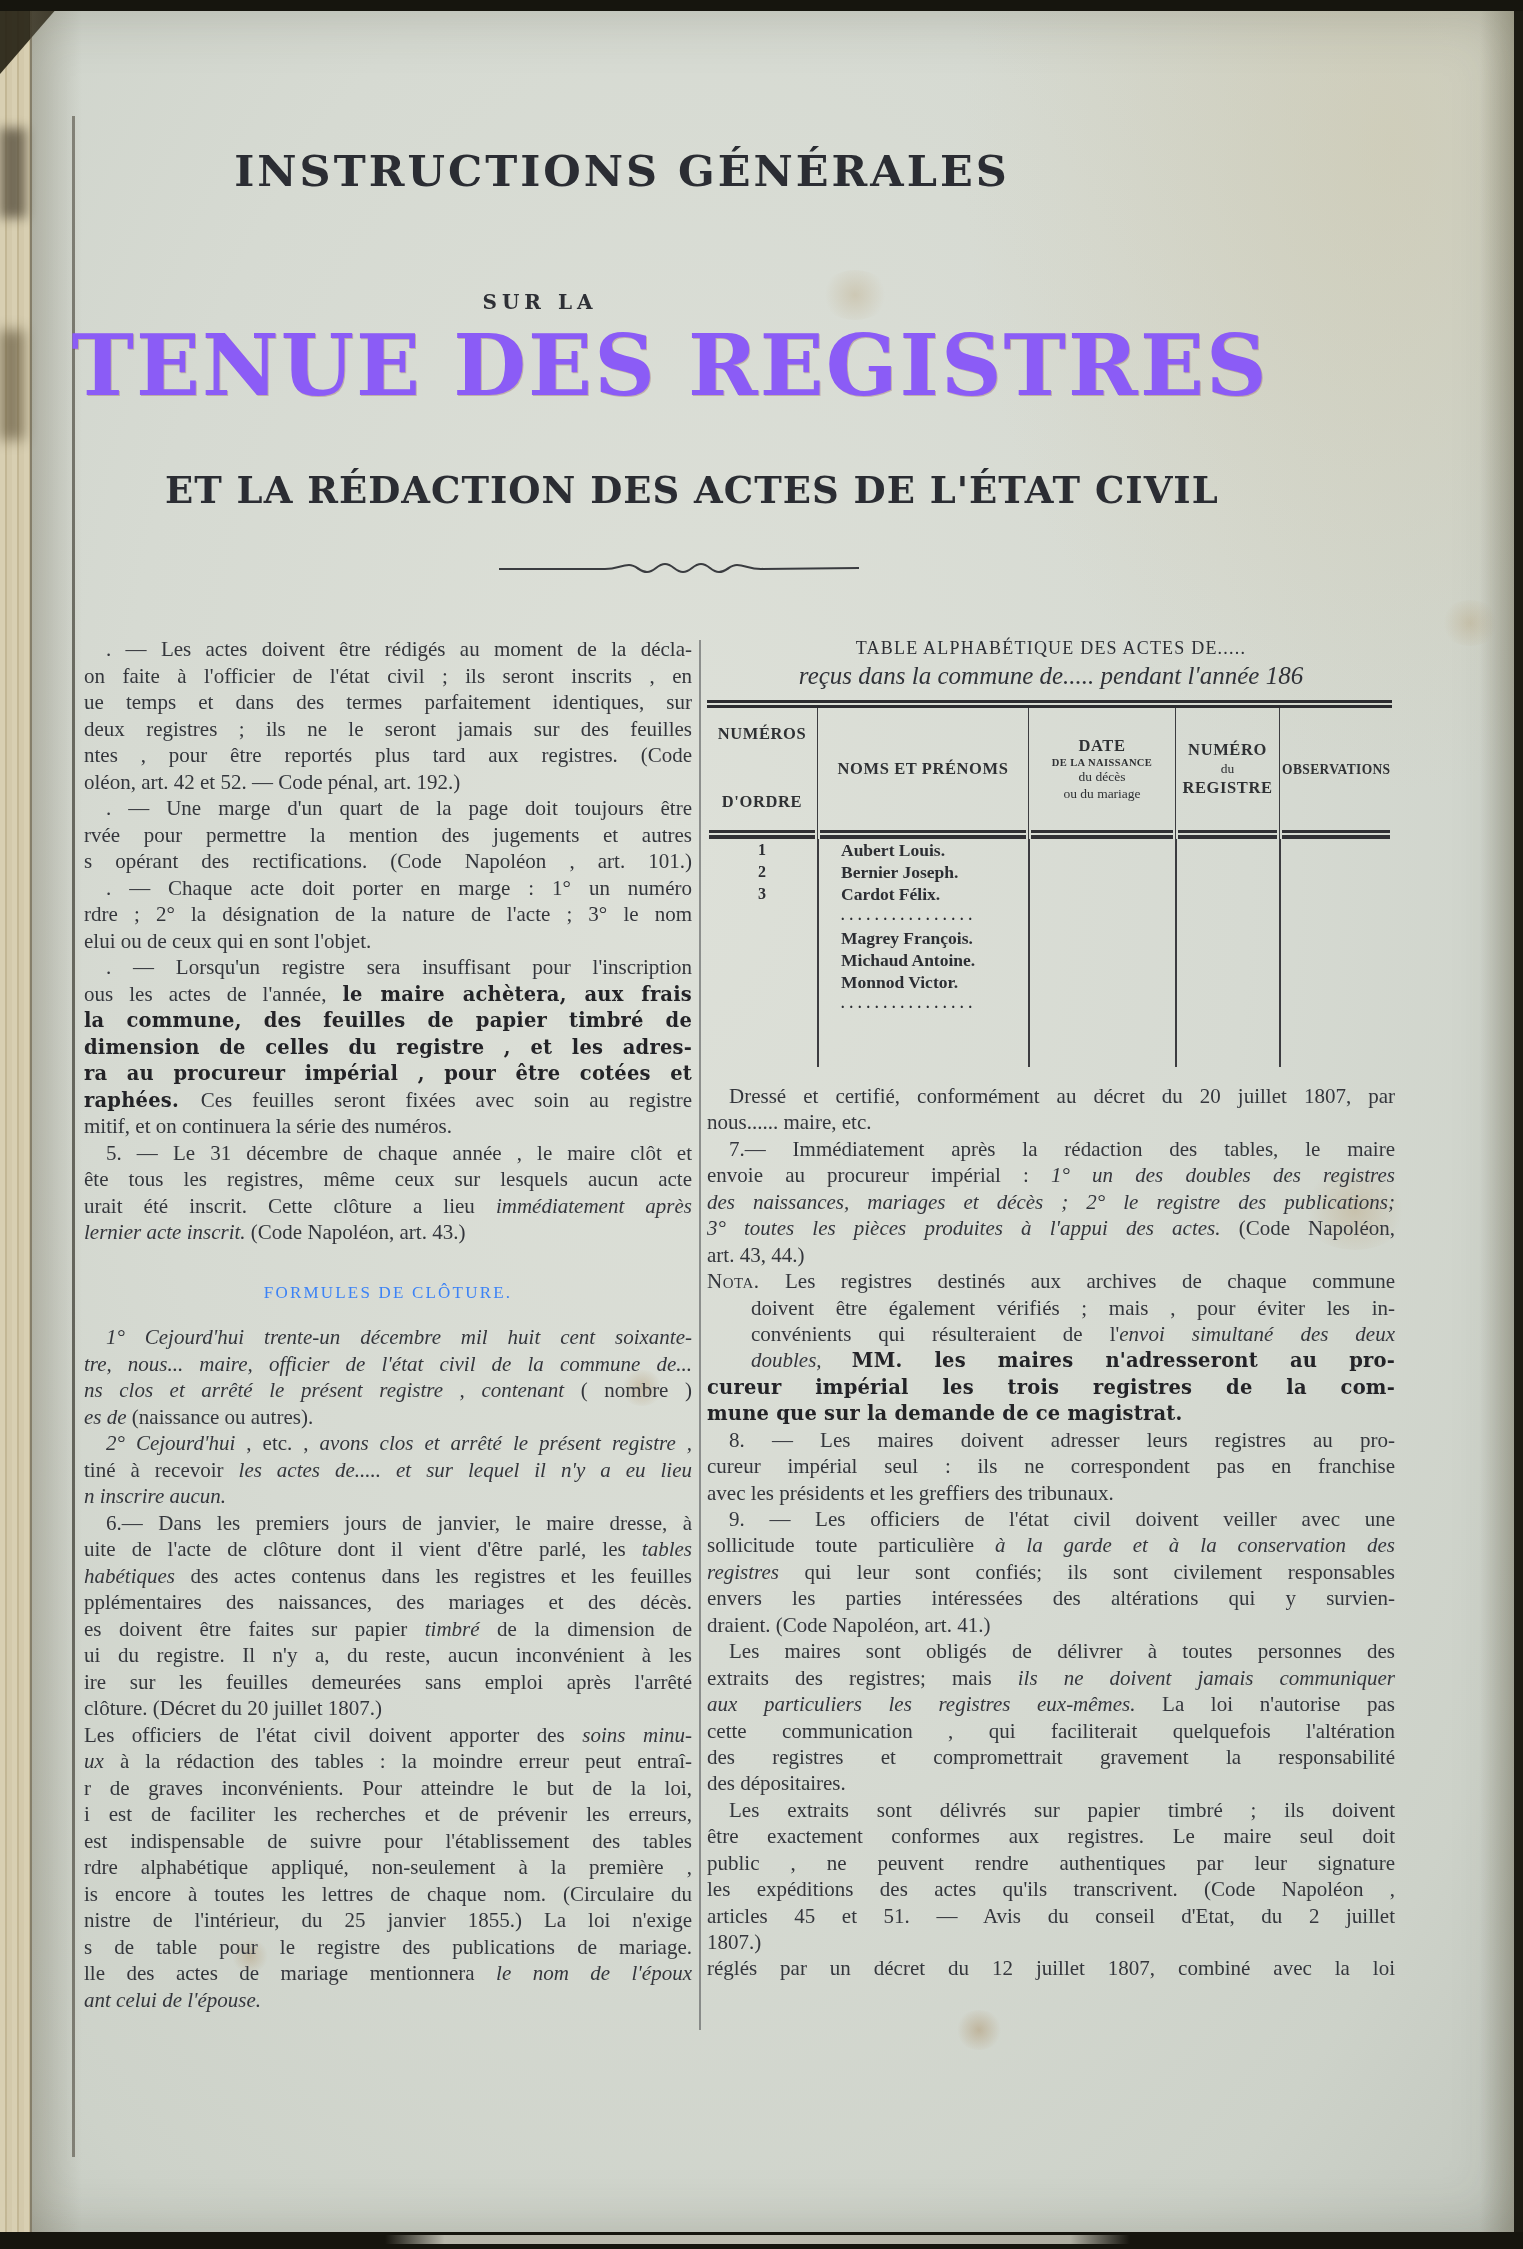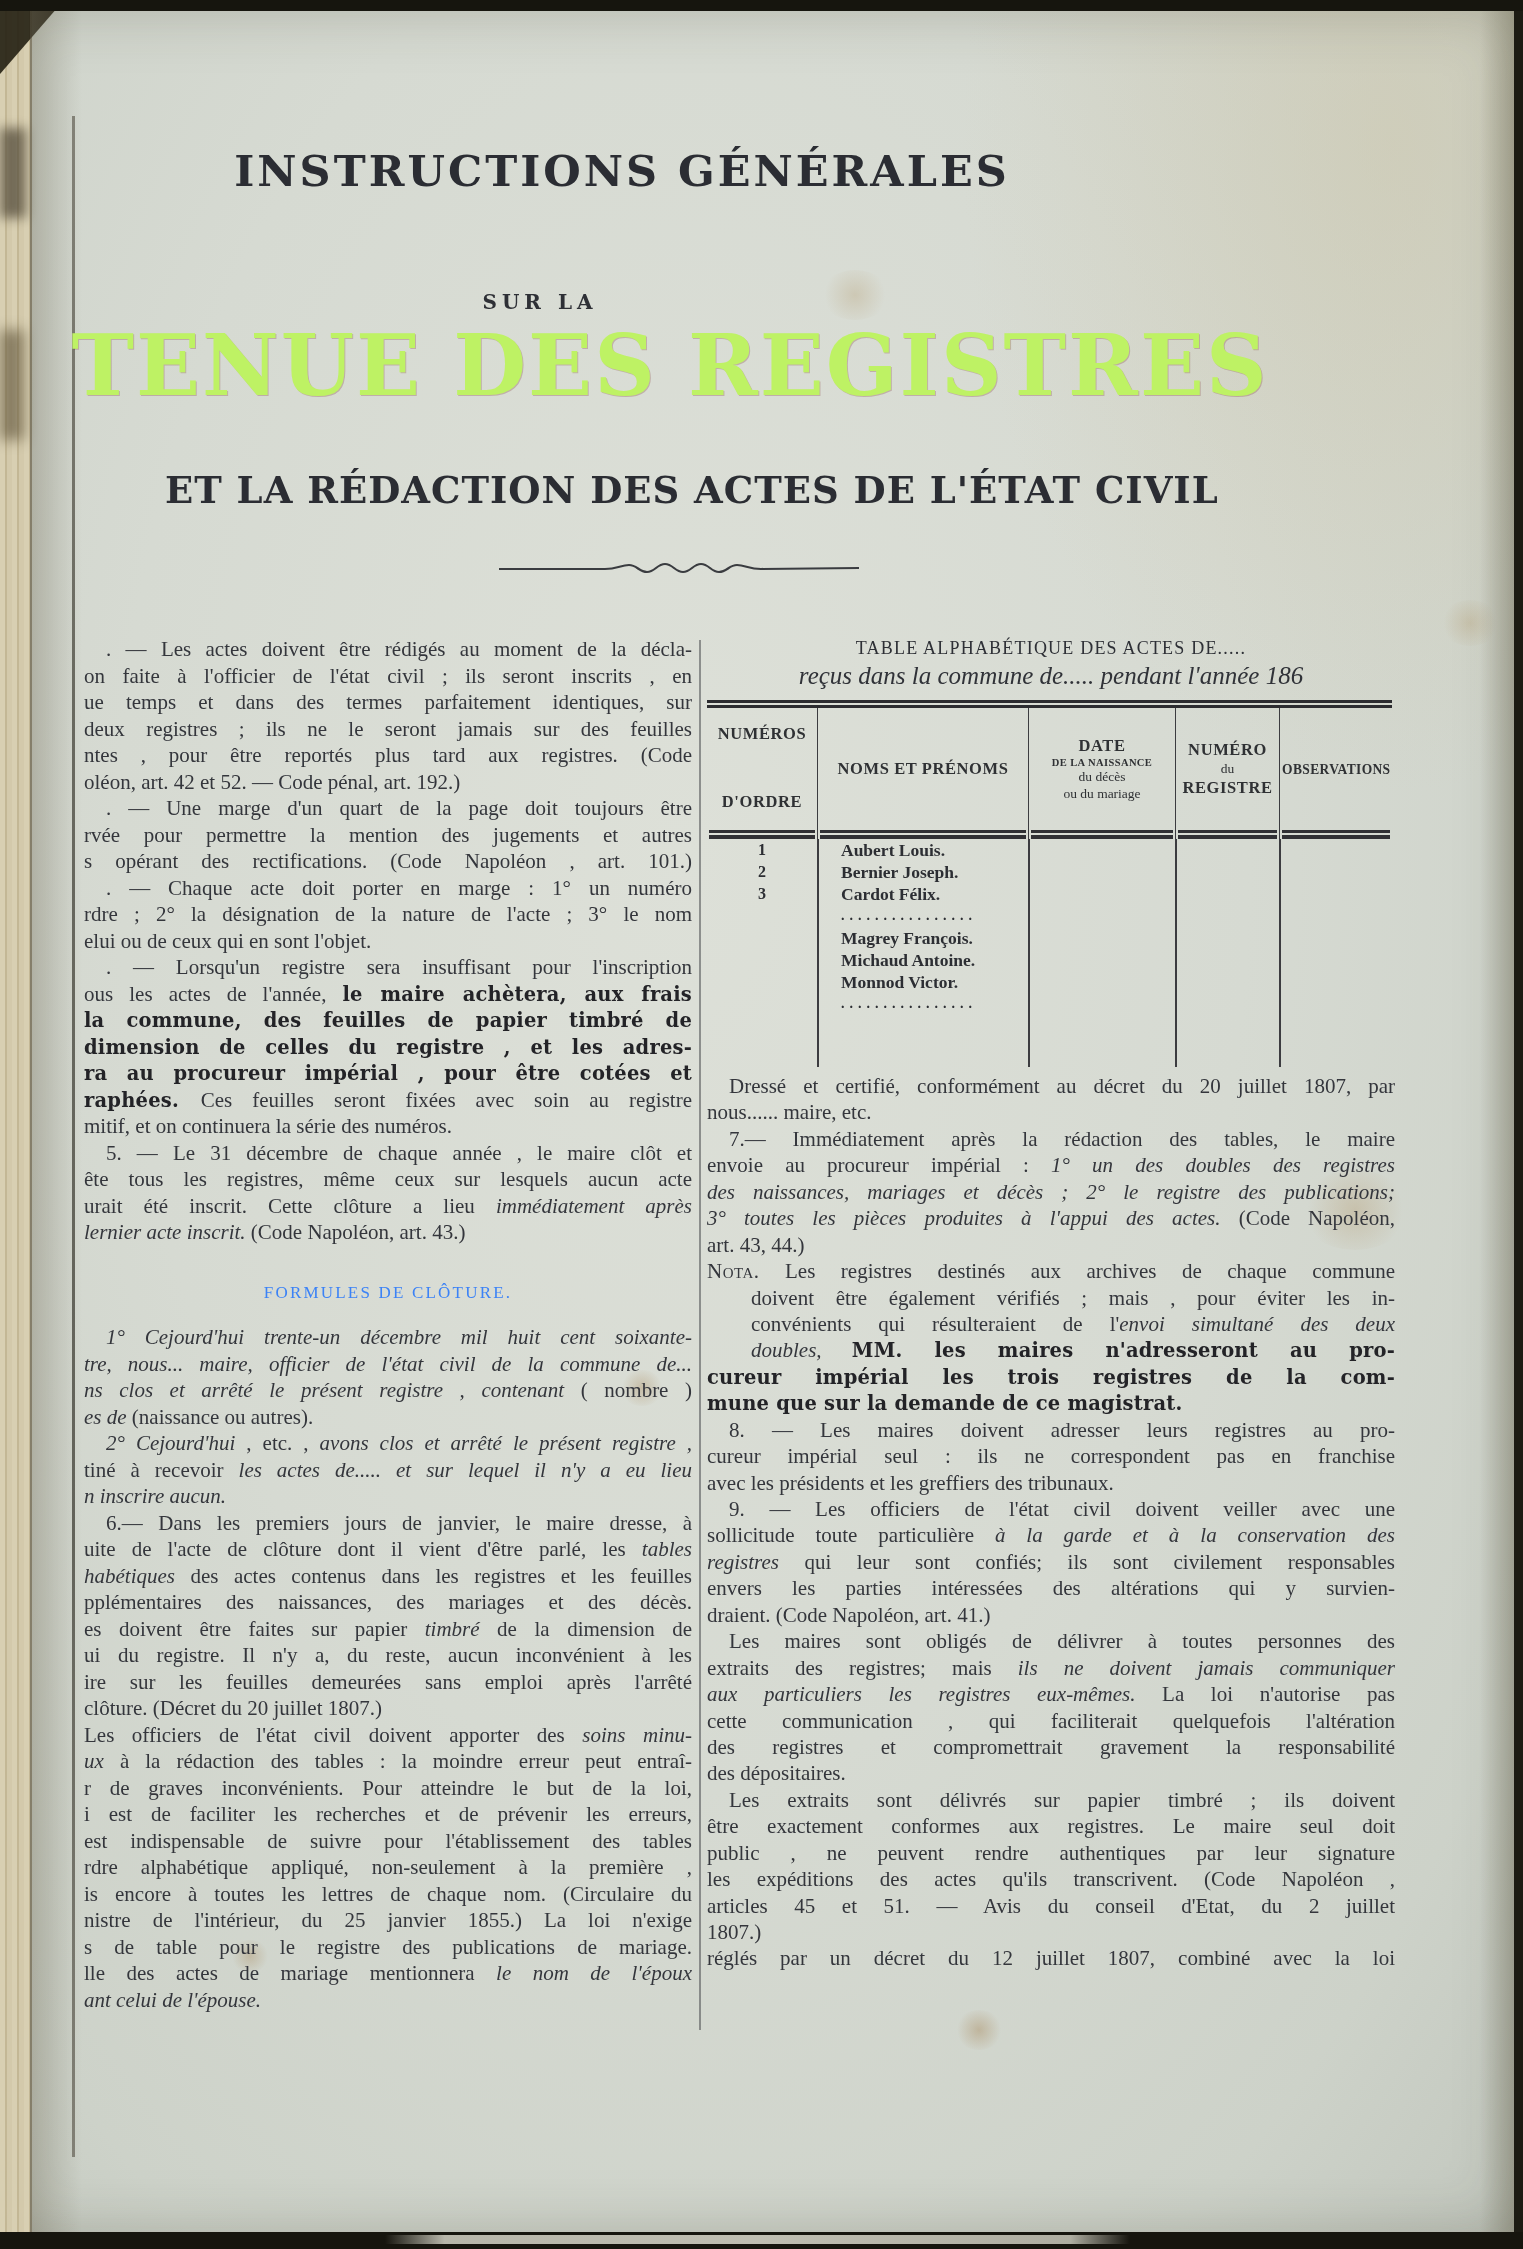--- a/index.html
+++ b/index.html
@@ -31,21 +31,21 @@
   .right-shade{position:absolute;right:9px;top:0;bottom:0;width:34px;
         background:linear-gradient(270deg,rgba(90,85,60,.30),rgba(90,85,60,0));}
   .spot{position:absolute;border-radius:50%;}
 
   
   .kicker{position:absolute;left:132px;top:146px;width:980px;text-align:center;
         font-family:"DejaVu Serif",serif;font-weight:700;font-size:43px;letter-spacing:3px;color:#2b2d33;}
   .connector{position:absolute;left:140px;top:290px;width:800px;text-align:center;
         font-family:"DejaVu Serif",serif;font-weight:700;font-size:20px;letter-spacing:5px;color:#2e3036;}
   .title{position:absolute;left:50px;top:316px;width:1240px;text-align:center;white-space:nowrap;
-        font-family:"DejaVu Serif",serif;font-weight:700;font-size:84px;letter-spacing:2px;color:#bef264;
+        font-family:"DejaVu Serif",serif;font-weight:700;font-size:84px;letter-spacing:2px;color:#8b5cf6;
         text-shadow:1px 1px 0 rgba(120,40,40,.25);}
   .subtitle{position:absolute;left:165px;top:468px;width:980px;text-align:center;white-space:nowrap;
         font-family:"DejaVu Serif",serif;font-weight:700;font-size:37px;letter-spacing:1px;color:#2b2d33;}
   .squiggle{position:absolute;left:497px;top:560px;}
 
   
   .col{position:absolute;font-size:21px;}
   .lc{left:84px;top:636px;width:608px;}
   .rc{left:707px;top:636px;width:688px;}
   .ln{height:26.5px;line-height:26.5px;text-align:justify;text-align-last:justify;white-space:nowrap;}
@@ -245,21 +245,21 @@
           <div class="trow">
             <span class="tnum"></span>
             <span class="tname" style="left: 134px;">Monnod Victor.</span>
           </div>
           <div class="trow dots">
             <span class="tnum"></span>
             <span class="tname" style="left: 134px;">................</span>
           </div>
         </div>
     </div>
-    <div style="margin-top:6px;">
+    <div style="margin-top:16px;">
         <div class="ln j p"><span>Dressé et certifié, conformément au décret du 20 juillet 1807, par</span></div>
         <div class="ln l"><span>nous...... maire, etc.</span></div>
         <div class="ln j p"><span>7.— Immédiatement après la rédaction des tables, le maire</span></div>
         <div class="ln j"><span>envoie au procureur impérial : </span><span class="f-i">1° un des doubles des registres</span></div>
         <div class="ln j"><span class="f-i">des naissances, mariages et décès ; 2° le registre des publications;</span></div>
         <div class="ln j"><span class="f-i">3° toutes les pièces produites à l'appui des actes.</span><span> (Code Napoléon,</span></div>
         <div class="ln l"><span>art. 43, 44.)</span></div>
         <div class="ln j"><span class="f-sc">Nota.</span><span> Les registres destinés aux archives de chaque commune</span></div>
         <div class="ln j ind"><span>doivent être également vérifiés ; mais , pour éviter les in-</span></div>
         <div class="ln j ind"><span>convénients qui résulteraient de l'</span><span class="f-i">envoi simultané des deux</span></div>

